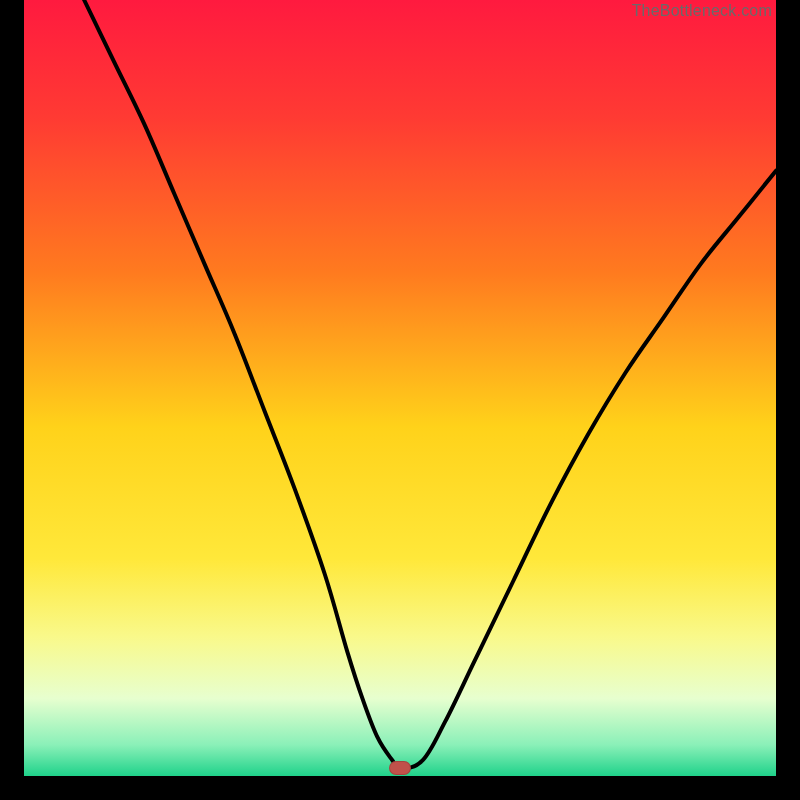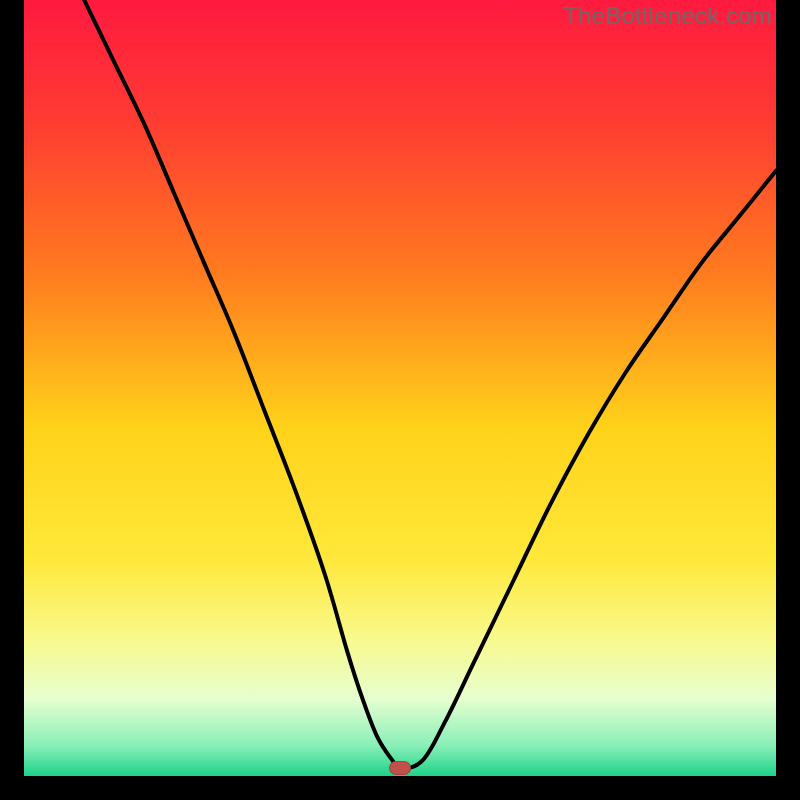--- a/index.html
+++ b/index.html
@@ -42,21 +42,21 @@
     position: absolute;
     inset: 0;
     width: 100%;
     height: 100%;
   }
   .watermark {
     position: absolute;
     top: 2px;
     right: 28px;
     color: #6a6a6a;
-    font-size: 24px;
+    font-size: 16px;
     font-weight: 500;
     letter-spacing: 0.2px;
     user-select: none;
   }
   .minimum-marker {
     position: absolute;
     width: 22px;
     height: 14px;
     border-radius: 7px;
     background: #c1514a;

